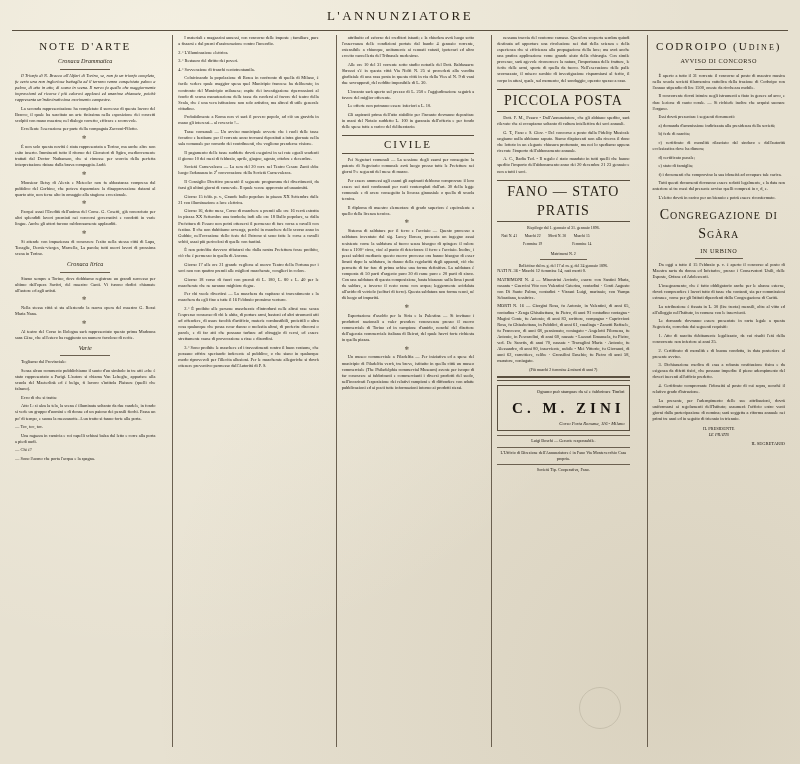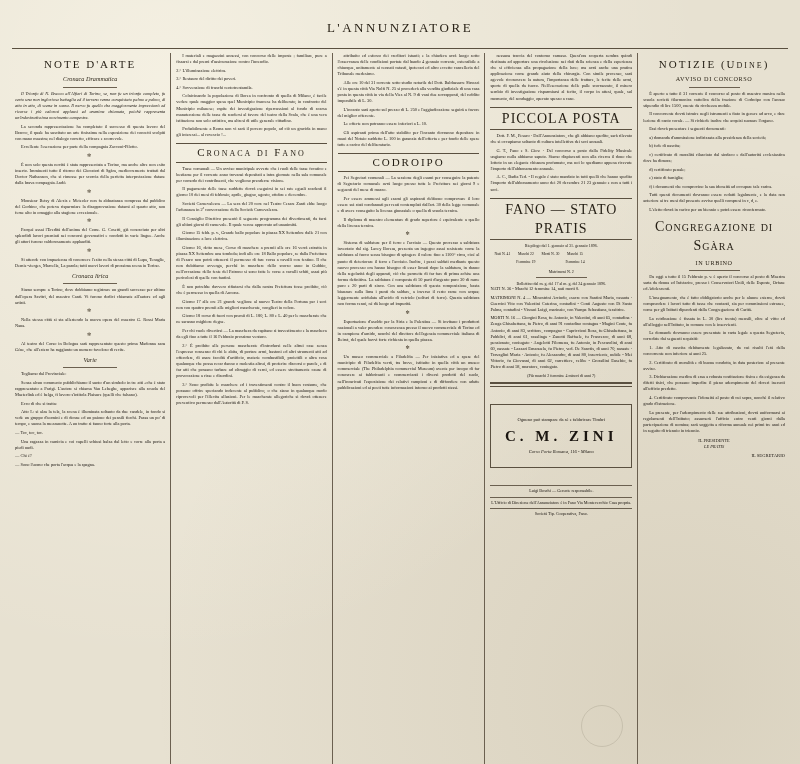--- a/index.html
+++ b/index.html
@@ -16,32 +16,32 @@
     background:
       radial-gradient(ellipse at 20% 10%, rgba(255,252,240,0.55), rgba(0,0,0,0) 60%),
       radial-gradient(ellipse at 85% 90%, rgba(120,100,60,0.12), rgba(0,0,0,0) 55%),
       #e7e1d1;
     box-sizing:border-box;
     padding:8px 10px 6px 10px;
   }
   .masthead{
     text-align:center;
     border-bottom:1px solid #5a5040;
-    padding-bottom:12px;
-    margin:12px 2px 4px 2px;
+    padding-bottom:6px;
+    margin:0 2px 4px 2px;
   }
   .masthead .title{
     font-size:13px;
     letter-spacing:2.5px;
     font-variant:small-caps;
     color:#2a2318;
   }
   .cols{
     display:flex;
-    gap:0;
+    gap:12px;
     height:712px;
   }
   .col{
     flex:1 1 0;
     padding:0 5px;
     font-size:4.4px;
     line-height:1.38;
     text-align:justify;
     overflow:hidden;
     position:relative;
@@ -86,23 +86,23 @@
     margin:2px 0;
     color:#4a4030;
   }
   p{margin:0 0 2.5px 0;text-indent:6px;}
   p.noind{text-indent:0;}
   .center{text-align:center;text-indent:0;}
   .it{font-style:italic;}
   .sc{font-variant:small-caps;}
   .ad-box{
     border:1px solid #5a5040;
-    padding:12px 4px;
-    margin:17px 0;
-    text-align:center;
+    padding:3px 4px;
+    margin:4px 0;
+    text-align:right;
   }
   .ad-box .bigname{
     font-size:15px;
     letter-spacing:4px;
     font-weight:bold;
     margin:3px 0 2px 0;
     font-family:"Liberation Serif", serif;
   }
   .ad-box .small{font-size:4.6px;}
   .tiny{font-size:4px;line-height:1.3;}
@@ -186,42 +186,41 @@
       <p class="noind">— Sono l'uomo che porta l'acqua e la spagna.</p>
     </div>
 
     <div class="col c2">
       <p>I materiali e magazzini annessi, con concorso delle imposte ; familiare, pure a fissarsi e dal premi d'assicurazione contro l'incendio.</p>
       <p class="noind">2.° L'illuminazione elettrica.</p>
       <p class="noind">3.° Restauro del diritto dei poveri.</p>
       <p class="noind">4.° Sovvenzione di franchi centotrentamila.</p>
       <p>Colnicinando la popolazione di Borea in confronto di quella di Milano, è facile vedere quale maggior spesa quel Municipio francese ha deliberato, in confronto del Municipio milanese; ospite dei investigazione ripercussioni al fondo di scarsa manutenzione delle tasse da rendersi al favore del teatro della Scala, che è una vera istituzione non solo artistica, ma altresì di utile generale cittadino.</p>
       <p>Probabilmente a Roma non vi sarà il povero popolo, ad ciò un gravida in mano gli interessi... al rovescio !...</p>
-      <div class="sec-title big rule">Cronaca di Fano</div>
       <p>Tasse comunali — Un avviso municipale avverte che i ruoli delle tasse focatico e bestiame per il corrente anno trovansi depositati a intra giornate nella sala comunale per comodo dei contribuenti, che vogliono prenderne visione.</p>
       <p>Il pagamento delle tasse suddette dovrà eseguirsi in sei rate eguali scadenti il giorno 10 dei mesi di febbraio, aprile, giugno, agosto, ottobre e decembre.</p>
       <p>Società Carnevalesca — La sera del 20 corr. nel Teatro Cesare Zanti ebbe luogo l'adunanza in 2ª convocazione della Società Carnevalesca.</p>
       <p>Il Consiglio Direttivo presentò il seguente programma dei divertimenti, da farsi gli ultimi giorni di carnevale. Il quale venne approvato ad unanimità.</p>
       <p>Giorno 15 febb. p. v., Grande ballo popolare in piazza XX Settembre dalle 21 con illuminazione a luce elettrica.</p>
       <p>Giorno 16, detto mese, Corso di maschere a premii alle ore 16 verrà estratta in piazza XX Settembre una tombola; indi alle ore 18 Ballo popolare, se dalla Prefettura di Pesaro non potrà ottenersi il permesso di fare corsa a cavalli con festino. Il che non dubitiamo avvenga, perchè in maschere dello scorso anno in Gubbio, nell'occasione dello feste del Patrono si sono fatte le corse a cavalli schiti, assai più pericolosi di quelle con fantinì.</p>
       <p>È non potrebbe davvero rifiutarsi che dalla nostra Prefettura fosse proibito, ciò che è permesso in quella di Ancona.</p>
       <p>Giorno 17 alle ore 21 grande veglione al nuovo Teatro della Fortuna per i soci non con quattro premii alle migliori mascherate, conglieri in colore.</p>
       <p>Giorno 18 corso di fuori con premii di L. 180, L. 80 e L. 40 per le mascherate che ne saranno mighiore degne.</p>
       <p>Per chi vuole divertirsi — La maschera da capitano si travestimento e la maschera da egli fino a tutte il 16 Febbraio prossimo venturo.</p>
       <p>2.° È proibito alle persone mascherate d'introdursi nelle altrui case senza l'espresso consenso di chi le abita, di portare armi, bastoni ed altri strumenti atti ad offendere, di usare facoltà d'artificio, materie combustibili, proiettili o altra cosa qualunque che possa recar danno o molestia altrui, di proferire discorsi o parole, e di far atti che possano turbare ad oltraggio di cerni, ed essere strettamente cause di provocazione a risse e disordini.</p>
       <p>3.° Sono proibite le maschere ed i travestimenti contro il buon costume, che possano offrire speciando indecente al pubblico, o che siano in qualunque modo riprovevoli per l'illecita allusioni. Per le mascherate allegoriche si dovrà ottenere preventivo permesso dall'Autorità di P. S.</p>
     </div>
 
     <div class="col c3">
       <p>attribuito ed esforzo dei creditori istanti; e la chiudera avrà luogo sotto l'osservanza delle condizioni portate dal bando 4 gennaio corrente, ostensibile a chiunque, unitamente ai cennati catasti, ipotecari ed altro eccetto cancelleria del Tribunale medesimo.</p>
       <p>Alle ore 10 del 31 corrente sotto studio notarile del Dott. Baldassarre Sbrozzi s'è in questa città Via Nolfi N. 25 si procederà alla vendita giudiziale di una casa posta in questa città in via della Vies al N. 9 di vani due sovrapposti, del reddito imponibile di L. 30.</p>
       <p>L'incanto sarà aperto sul prezzo di L. 250 e l'aggiudicazione seguirà a favore del miglior offerente.</p>
       <p>Le offerte non potranno essere inferiori a L. 10.</p>
       <p>Gli aspiranti prima dell'atto stabilito per l'incanto dovranno depositare in mani del Notaio suddetto L. 100 in garanzia dell'offerta e per fondo delle spese tutte a carico del deliberatario.</p>
-      <div class="sec-title big rule">CODROIPO</div>
+      <div class="sec-title big rule">CIVILE</div>
       <p>Pei Segretari comunali — La sessione degli esami per conseguire la patente di Segretario comunale avrà luogo presso tutte le Prefetture nei giorni 9 e seguenti del mese di marzo.</p>
       <p>Per essere ammessi agli esami gli aspiranti debbono comprovare il loro essere sui stati condannati per reati contemplati dall'art. 30 della legge comunale e di avere conseguito la licenza ginnasiale o quella di scuola tecnica.</p>
       <p>Il diploma di maestro elementare di grado superiore è equivalente a quello della licenza tecnica.</p>
       <div class="star">✻</div>
       <p>Sistema di saldature per il ferro e l'acciaio — Questo processo a saldatura inventato dal sig. Lacey Boreas, presenta un ingegno assai resistente come la saldatura al fuoco senza bisogno di spingere il calore fino a 1100° circa, cioè al punto di deteriorare il ferro e l'acciaio. Inoltre, i pezzi saldati mediante questo nuovo processo ora hanno bisogno di esser limati dopo la saldatura, in danno della regolarità degli apparati, ciò che permette di far fare di prima achise una forma definitiva. La saldatura è composta di 50 parti d'argento puro 30 di rame puro e 20 parti di zinco. Con una saldatura di questa composizione, basta bianzare sulla lima i punti da saldare, a inverso il resto rame con acqua; leggermente acidulata all'acido di vetriolo (solfuri di ferro). Questa saldatura non forma cenni, nè dà luogo ad impurità.</p>
       <div class="star">✻</div>
       <p>Esportazione d'asoldo per la Siria e la Palestina — Si invitano i produttori nazionali a valer prendere conoscenza presso il nuovo commerciale di Torino ed in campione d'amido, nonchè del direttore dell'agenzia commerciale italiana di Beirut, del quale havvi forte richiesta in quella piazza.</p>
       <div class="star">✻</div>
       <p>Un museo commerciale a Filadelfia — Per iniziativa ed a spese del municipio di Filadelfia verrà, tra breve, istituito in quella città un museo commerciale (The Philadelphia commercial Museum) avente per iscopo di far conoscere ai fabbricanti e commercianti i diversi prodotti del suolo, nell'incaricati l'esposizione dei relativi campioni e di diffondere con adatte pubblicazioni ed ai poeti tutte informazioni intorno ai prodotti stessi.</p>
     </div>
@@ -263,21 +262,21 @@
         <div class="bigname">C. M. ZINI</div>
         <div class="small it">Corso Porta Romana, 116 - Milano</div>
       </div>
       <div class="footer-note">Luigi Boschi — Gerente responsabile.</div>
       <div class="footer-note tiny">L'Ufficio di Direzione dell'Annunziatore è in Fano Via Montevecchio Casa propria.</div>
       <div class="footer-note">Società Tip. Cooperativa, Fano.</div>
       <div class="stamp"></div>
     </div>
 
     <div class="col c5">
-      <div class="sec-title big">NOTIZIE (Udine)</div>
+      <div class="sec-title big">CODROIPO (Udine)</div>
       <div class="sub-title sc">AVVISO DI CONCORSO</div>
       <div class="hr-sm"></div>
       <p>È aperto a tutto il 31 corrente il concorso al posto di maestro musica nella scuola società filarmonica cattolica della frazione di Codroipo con l'annuo stipendio di lire 1500, oneste da ricchezza mobile.</p>
       <p>Il concorrente dovrà istruire negli istrumenti a fiato in genere ad arco, e dare lezione di canto corale. — Si richiede inoltre che acquisi suonare l'organo.</p>
       <p>Essi dovrà presentare i seguenti documenti:</p>
       <p>a) domanda d'ammissione indirizzata alla presidenza della società;</p>
       <p>b) fede di nascita;</p>
       <p>c) certificato di moralità rilasciato dal sindaco e dall'autorità ecclesiastica dove ha dimora;</p>
       <p>d) certificato penale;</p>
       <p>e) stato di famiglia;</p>

